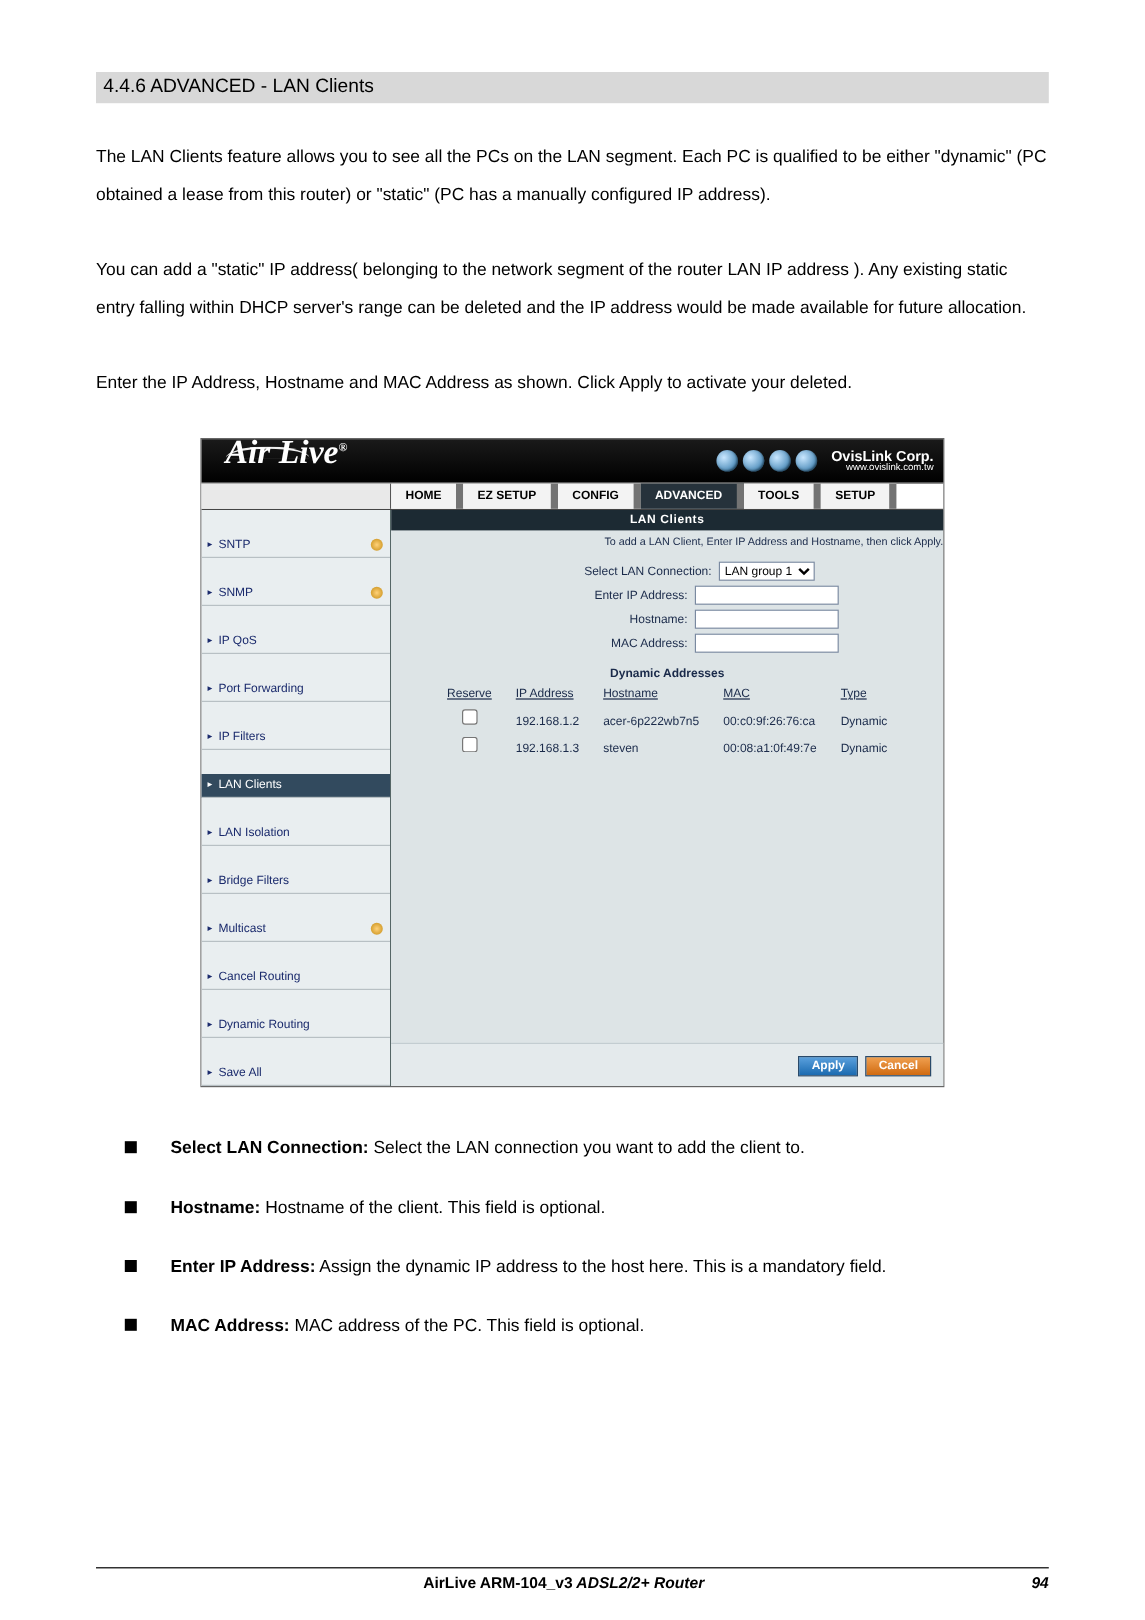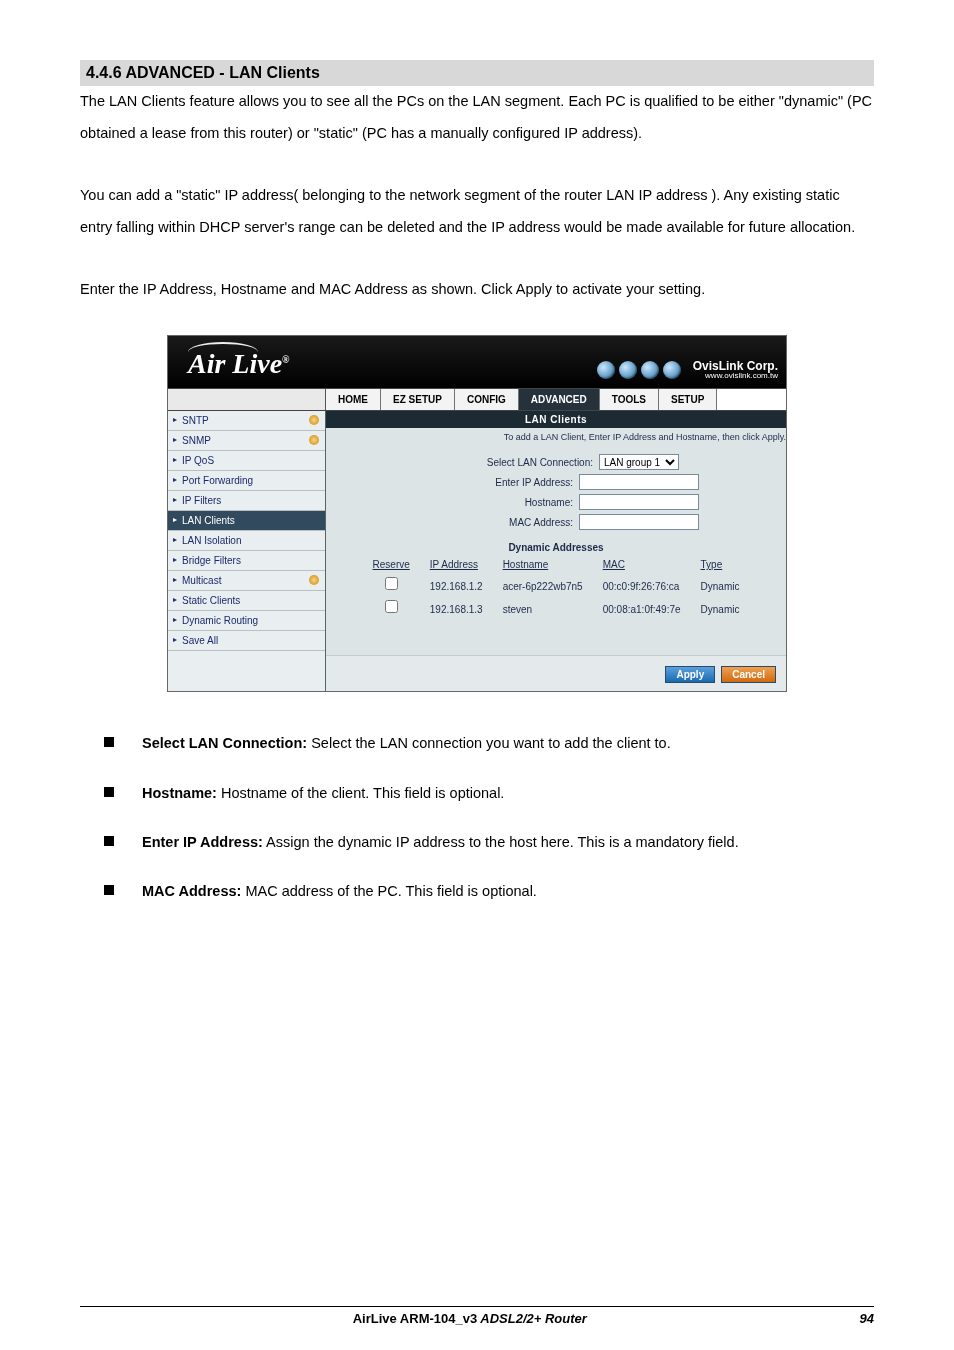--- a/index.html
+++ b/index.html
@@ -12,37 +12,38 @@
     color: #000;
   }
   .page {
     width: 954px;
     min-height: 1350px;
     padding: 60px 80px 30px 80px;
     position: relative;
   }
   .section-title {
     background: #d8d8d8;
-    font-weight: bold;
+    font-weight: normal;
     font-size: 16px;
     padding: 4px 6px;
+    margin-bottom: 30px;
   }
   .para {
     font-size: 14.5px;
     line-height: 2.2;
     margin-bottom: 30px;
   }
   .router-shot {
     width: 620px;
     margin: 0 auto 40px auto;
     border: 1px solid #666;
     font-size: 11px;
   }
   .rs-header {
-    height: 52px;
+    height: 36px;
     background: linear-gradient(#1a1a1a, #000);
     display: flex;
     align-items: flex-end;
     justify-content: space-between;
     padding: 0 8px 4px 20px;
     position: relative;
   }
   .airlive-logo {
     color: #fff;
     font-family: "Times New Roman", serif;
@@ -79,39 +80,40 @@
     background:#fff;
     border-top:1px solid #444;
     border-bottom:1px solid #444;
     display:flex;
   }
   .rs-tab-leftpad { width:158px; background:#e9e9e9; border-right:1px solid #555; }
   .rs-tab {
     padding:5px 12px;
     font-size:10px;
     font-weight:bold;
-    border-right:1px solid #737373;
+    border-right:6px solid #737373;
     color:#000;
     cursor:pointer;
     background:#f3f3f3;
   }
   .rs-tab.active { background:#26323b; color:#fff; }
   .rs-body { display:flex; min-height:280px; }
   .rs-side {
     width:158px;
     background:#e9eef0;
     border-right:1px solid #566;
     font-size:10px;
   }
   .side-item {
     padding:4px 8px 4px 14px;
     border-bottom:1px solid #b8c0c4;
     color:#1a2a6c;
     cursor:pointer;
     position:relative;
+    margin-top:20px;
   }
   .side-item::before {
     content:"▸";
     position:absolute;
     left:5px; top:4px;
     font-size:8px;
     color:#1a2a6c;
   }
   .side-item.active {
     background:#324a5e;
@@ -200,21 +202,21 @@
 </style>
 </head>
 <body>
 
 <div class="page">
 
   <div class="section-title">4.4.6 ADVANCED - LAN Clients</div>
 
   <div class="para">The LAN Clients feature allows you to see all the PCs on the LAN segment. Each PC is qualified to be either "dynamic" (PC obtained a lease from this router) or "static" (PC has a manually configured IP address).</div>
   <div class="para">You can add a "static" IP address( belonging to the network segment of the router LAN IP address ). Any existing static entry falling within DHCP server's range can be deleted and the IP address would be made available for future allocation.</div>
-  <div class="para">Enter the IP Address, Hostname and MAC Address as shown. Click Apply to activate your setting.</div>
+  <div class="para">Enter the IP Address, Hostname and MAC Address as shown. Click Apply to activate your deleted.</div>
 
   <div class="router-shot">
     <div class="rs-header">
       <div class="logo-arc"></div>
       <div class="airlive-logo">
         <span>Air Live</span><sup>®</sup>
       </div>
       <div class="rs-header-right">
         <div class="globe-cluster">
           <div class="globe"></div>
@@ -244,21 +246,21 @@
       <div class="rs-side" id="sidebar">
           <div class="side-item">SNTP<span class="side-icon"></span></div>
           <div class="side-item">SNMP<span class="side-icon"></span></div>
           <div class="side-item">IP QoS</div>
           <div class="side-item">Port Forwarding</div>
           <div class="side-item">IP Filters</div>
           <div class="side-item active">LAN Clients</div>
           <div class="side-item">LAN Isolation</div>
           <div class="side-item">Bridge Filters</div>
           <div class="side-item">Multicast<span class="side-icon"></span></div>
-          <div class="side-item">Static Clients</div>
+          <div class="side-item">Cancel Routing</div>
           <div class="side-item">Dynamic Routing</div>
           <div class="side-item">Save All</div>
         </div>
 
       <div class="rs-main">
         <div class="lan-title">LAN Clients</div>
         <div class="lan-sub">To add a LAN Client, Enter IP Address and Hostname, then click Apply.</div>
 
         <div class="form-row">
           <div class="lbl">Select LAN Connection:</div>

